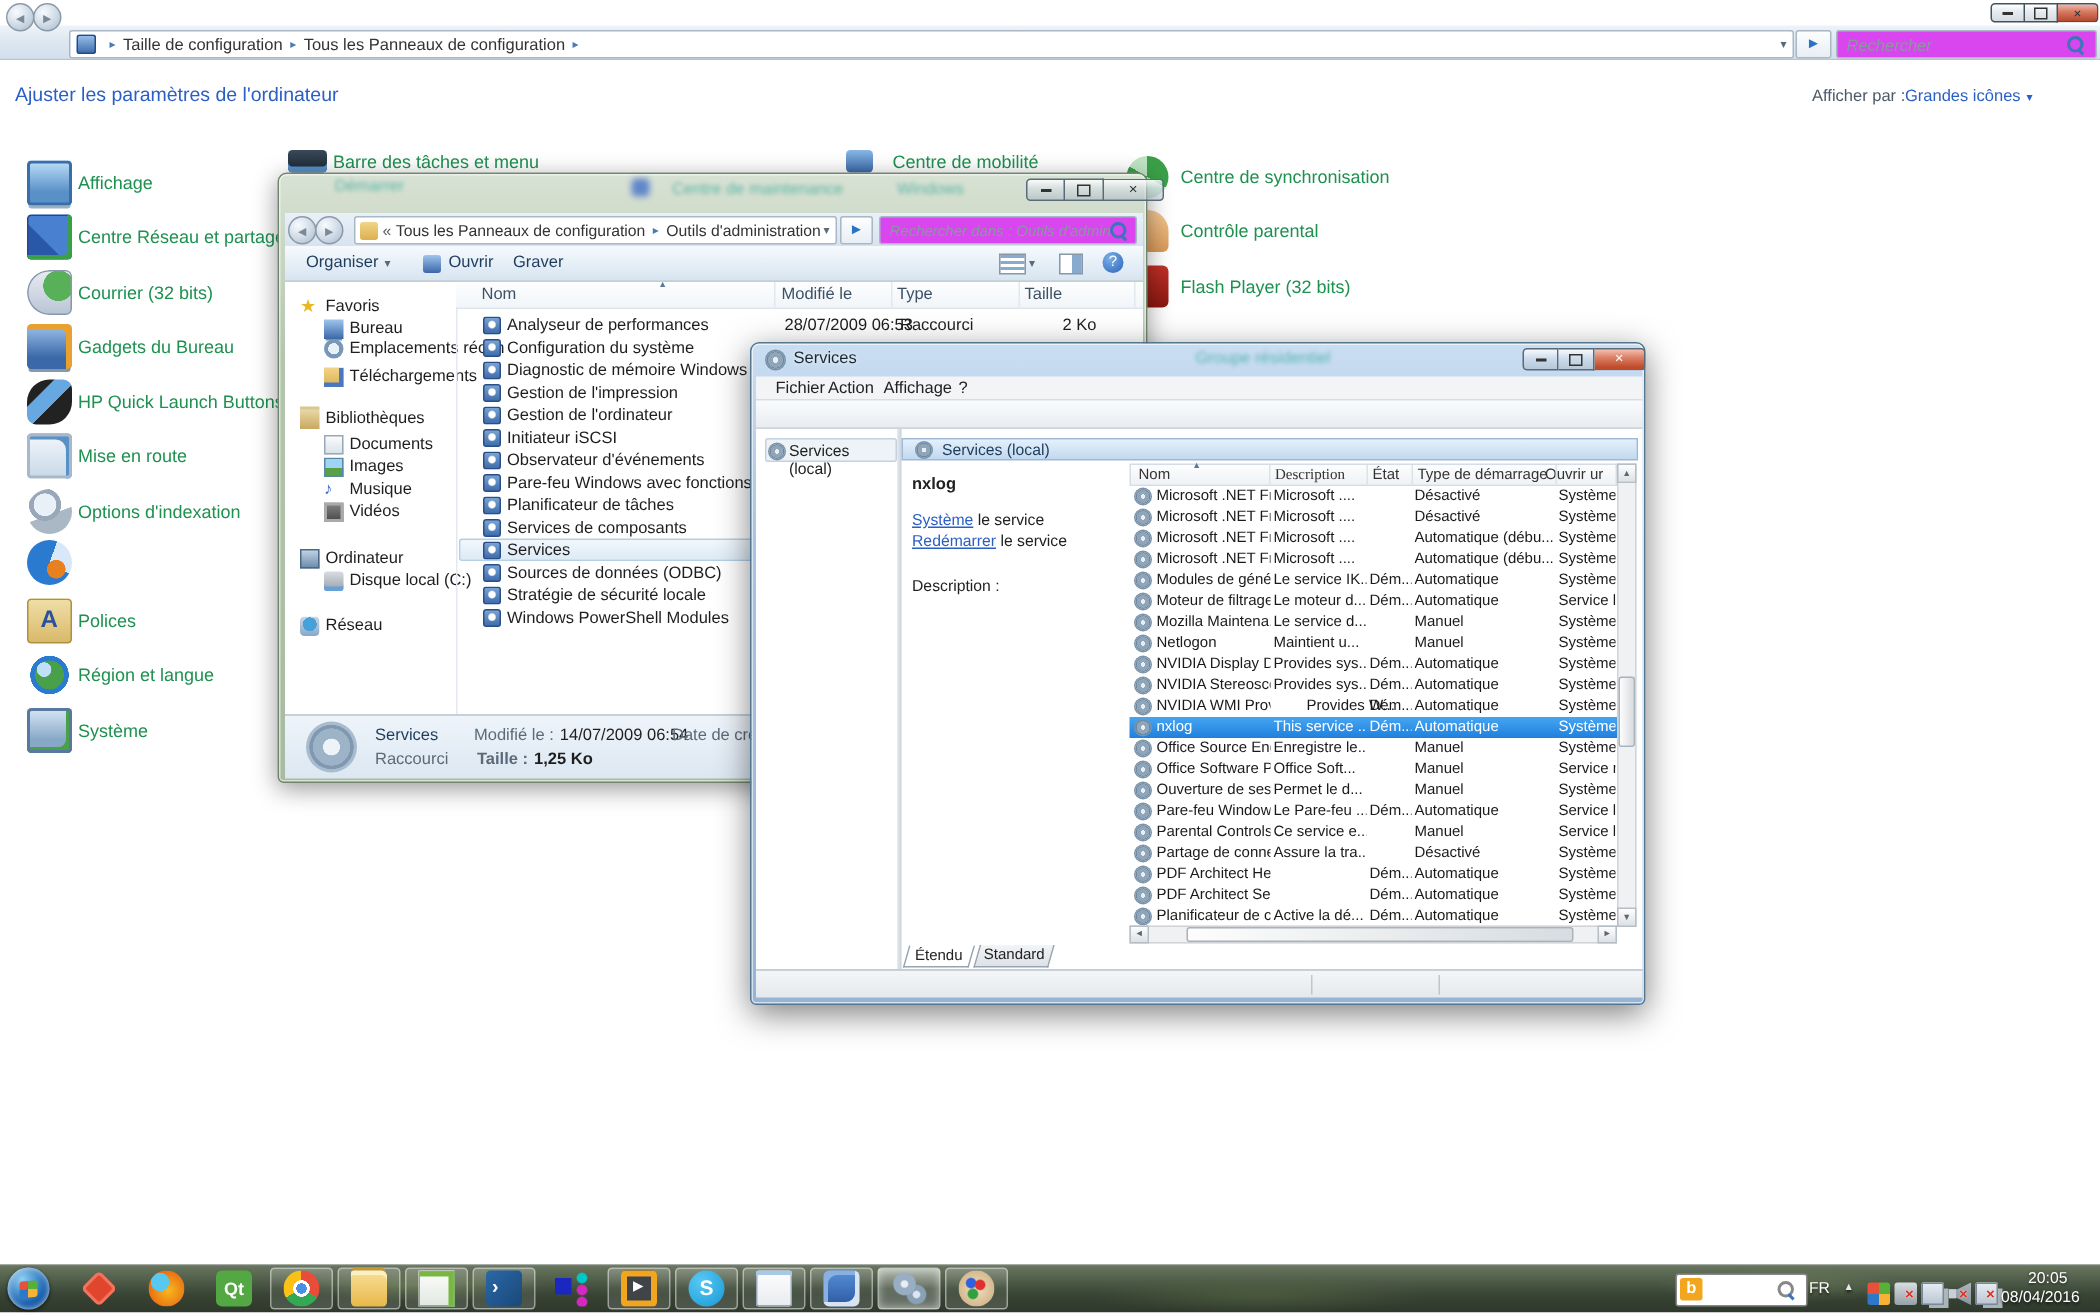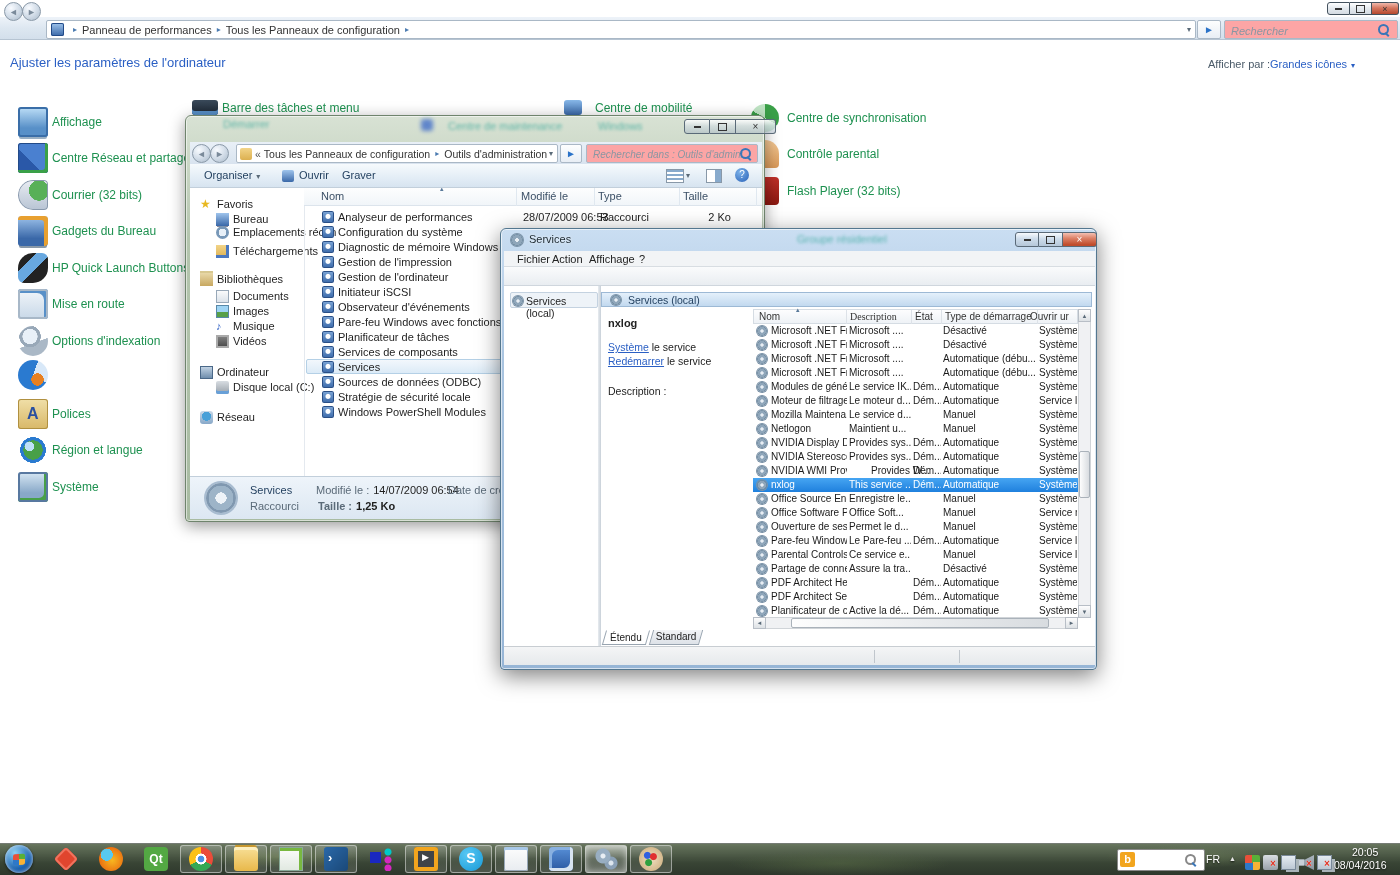--- a/index.html
+++ b/index.html
@@ -25,21 +25,21 @@
   .glyph-min{width:7px;height:2px;background:#333}
   .glyph-max{width:7px;height:6px;border:1px solid #333}
   .navbar{position:absolute;left:0;top:17px;width:1400px;height:22px;
     background:linear-gradient(#eef3f9,#dde7f1 50%,#d3dfeb);border-bottom:1px solid #b6c4d2}
   .navcircle{position:absolute;width:17px;height:17px;border-radius:50%;top:2px;
     background:radial-gradient(circle at 35% 30%,#f8fbff,#cfdae6 55%,#a8b8c8);border:1px solid #8a99a8;
     display:flex;align-items:center;justify-content:center;color:#7a8a9a;font-size:9px}
   .addrbox{position:absolute;height:17px;background:#fff;border:1px solid #aab8c6;border-radius:2px;
     display:flex;align-items:center;font-size:11px;color:#333;overflow:hidden}
   .crumb-sep{color:#4a7ab0;margin:0 5px;font-size:8px}
-  .searchbox{position:absolute;height:17px;background:#fca5a5;border:1px solid #aab8c6;border-radius:2px;overflow:hidden}
+  .searchbox{position:absolute;height:17px;background:#d946ef;border:1px solid #aab8c6;border-radius:2px;overflow:hidden}
   .searchbox input{position:absolute;left:4px;top:0;width:80%;height:100%;border:none;outline:none;
     font-family:"Liberation Sans",sans-serif;font-size:11px;color:#333;background:transparent}
   .searchbox input::placeholder{font-style:italic;color:#8a96a2}
   .mag{position:absolute;width:7px;height:7px;border:2px solid #3a76b8;border-radius:50%}
   .mag::after{content:"";position:absolute;width:2px;height:5px;background:#3a76b8;left:6px;top:6px;transform:rotate(-45deg)}
   .refresh-btn{position:absolute;height:17px;border:1px solid #aab8c6;border-radius:2px;
     background:linear-gradient(#fdfefe,#e8eef5);display:flex;align-items:center;justify-content:center;color:#2a72c8;font-size:10px}
 
   
   .cp-title{position:absolute;font-size:13px;color:#2a5fc4}
@@ -204,21 +204,21 @@
         <div class="glyph-max"></div>
       </div>
       <div class="cbtn cls">×</div>
     </div>
     <div class="navbar"></div>
     <div class="navcircle" style="left: 4px;">◄</div>
     <div class="navcircle" style="left: 22px;">►</div>
     <div class="addrbox" style="left: 46px; top: 20px; width: 1148px;">
       <div style="width: 13px; height: 13px; margin: 0px 4px; border-radius: 2px; background: linear-gradient(rgb(159, 196, 236), rgb(58, 104, 168)); box-shadow: rgb(34, 74, 136) 0px 0px 0px 1px inset;"></div>
       <div class="crumb-sep">▸</div>
-      <div>Panneau de performances</div>
+      <div>Taille de configuration</div>
       <div class="crumb-sep">▸</div>
       <div>Tous les Panneaux de configuration</div>
       <div class="crumb-sep">▸</div>
       <div style="position: absolute; right: 4px; color: rgb(90, 106, 120); font-size: 8px;">▾</div>
     </div>
     <div class="refresh-btn" style="left: 1197px; top: 20px; width: 22px;">►</div>
     <div class="searchbox" style="left: 1224px; top: 20px; width: 172px;">
       <input placeholder="Rechercher" style="">
       <div class="mag" style="right: 8px; top: 3px;"></div>
     </div>

